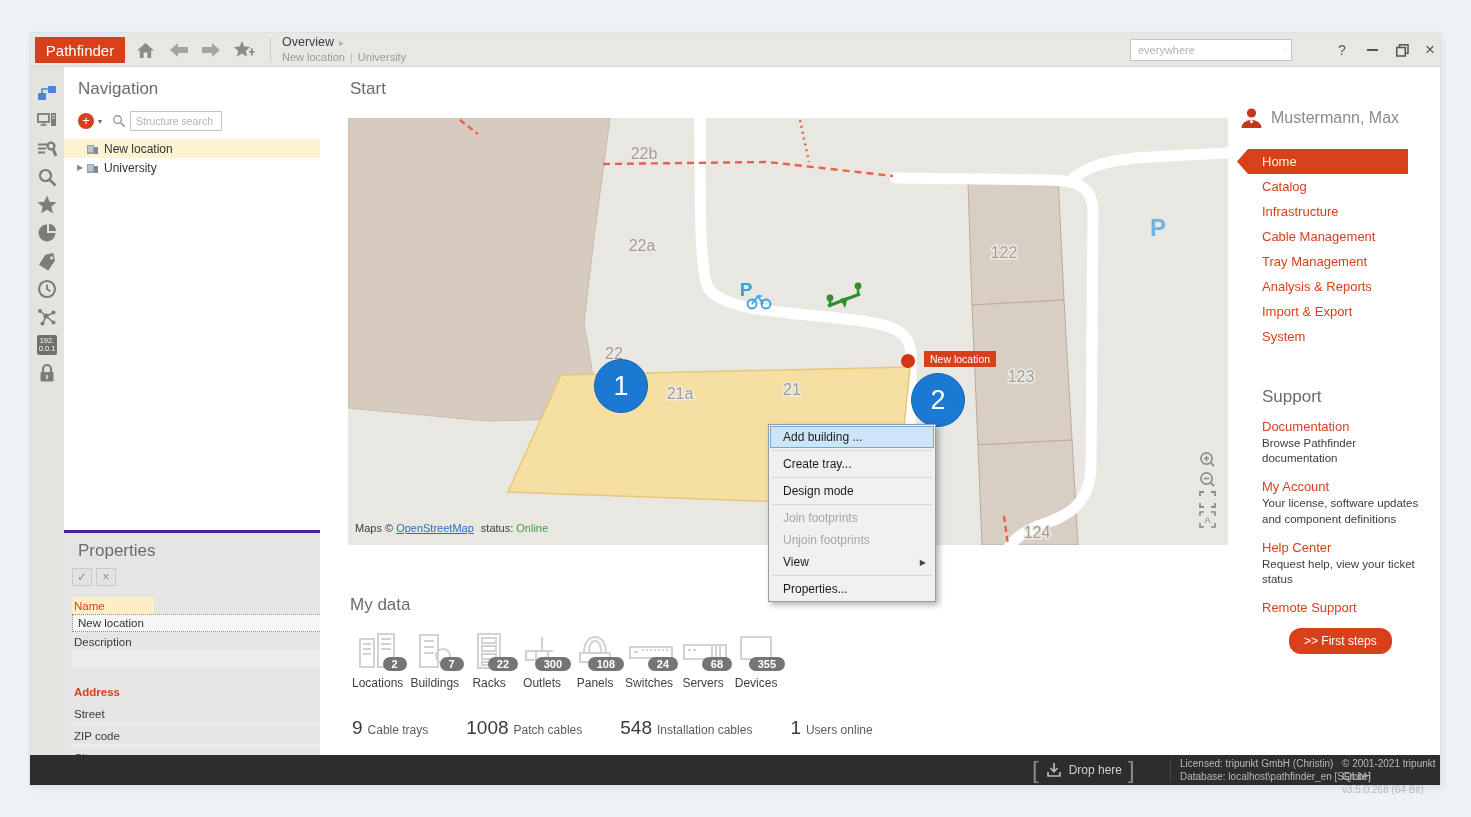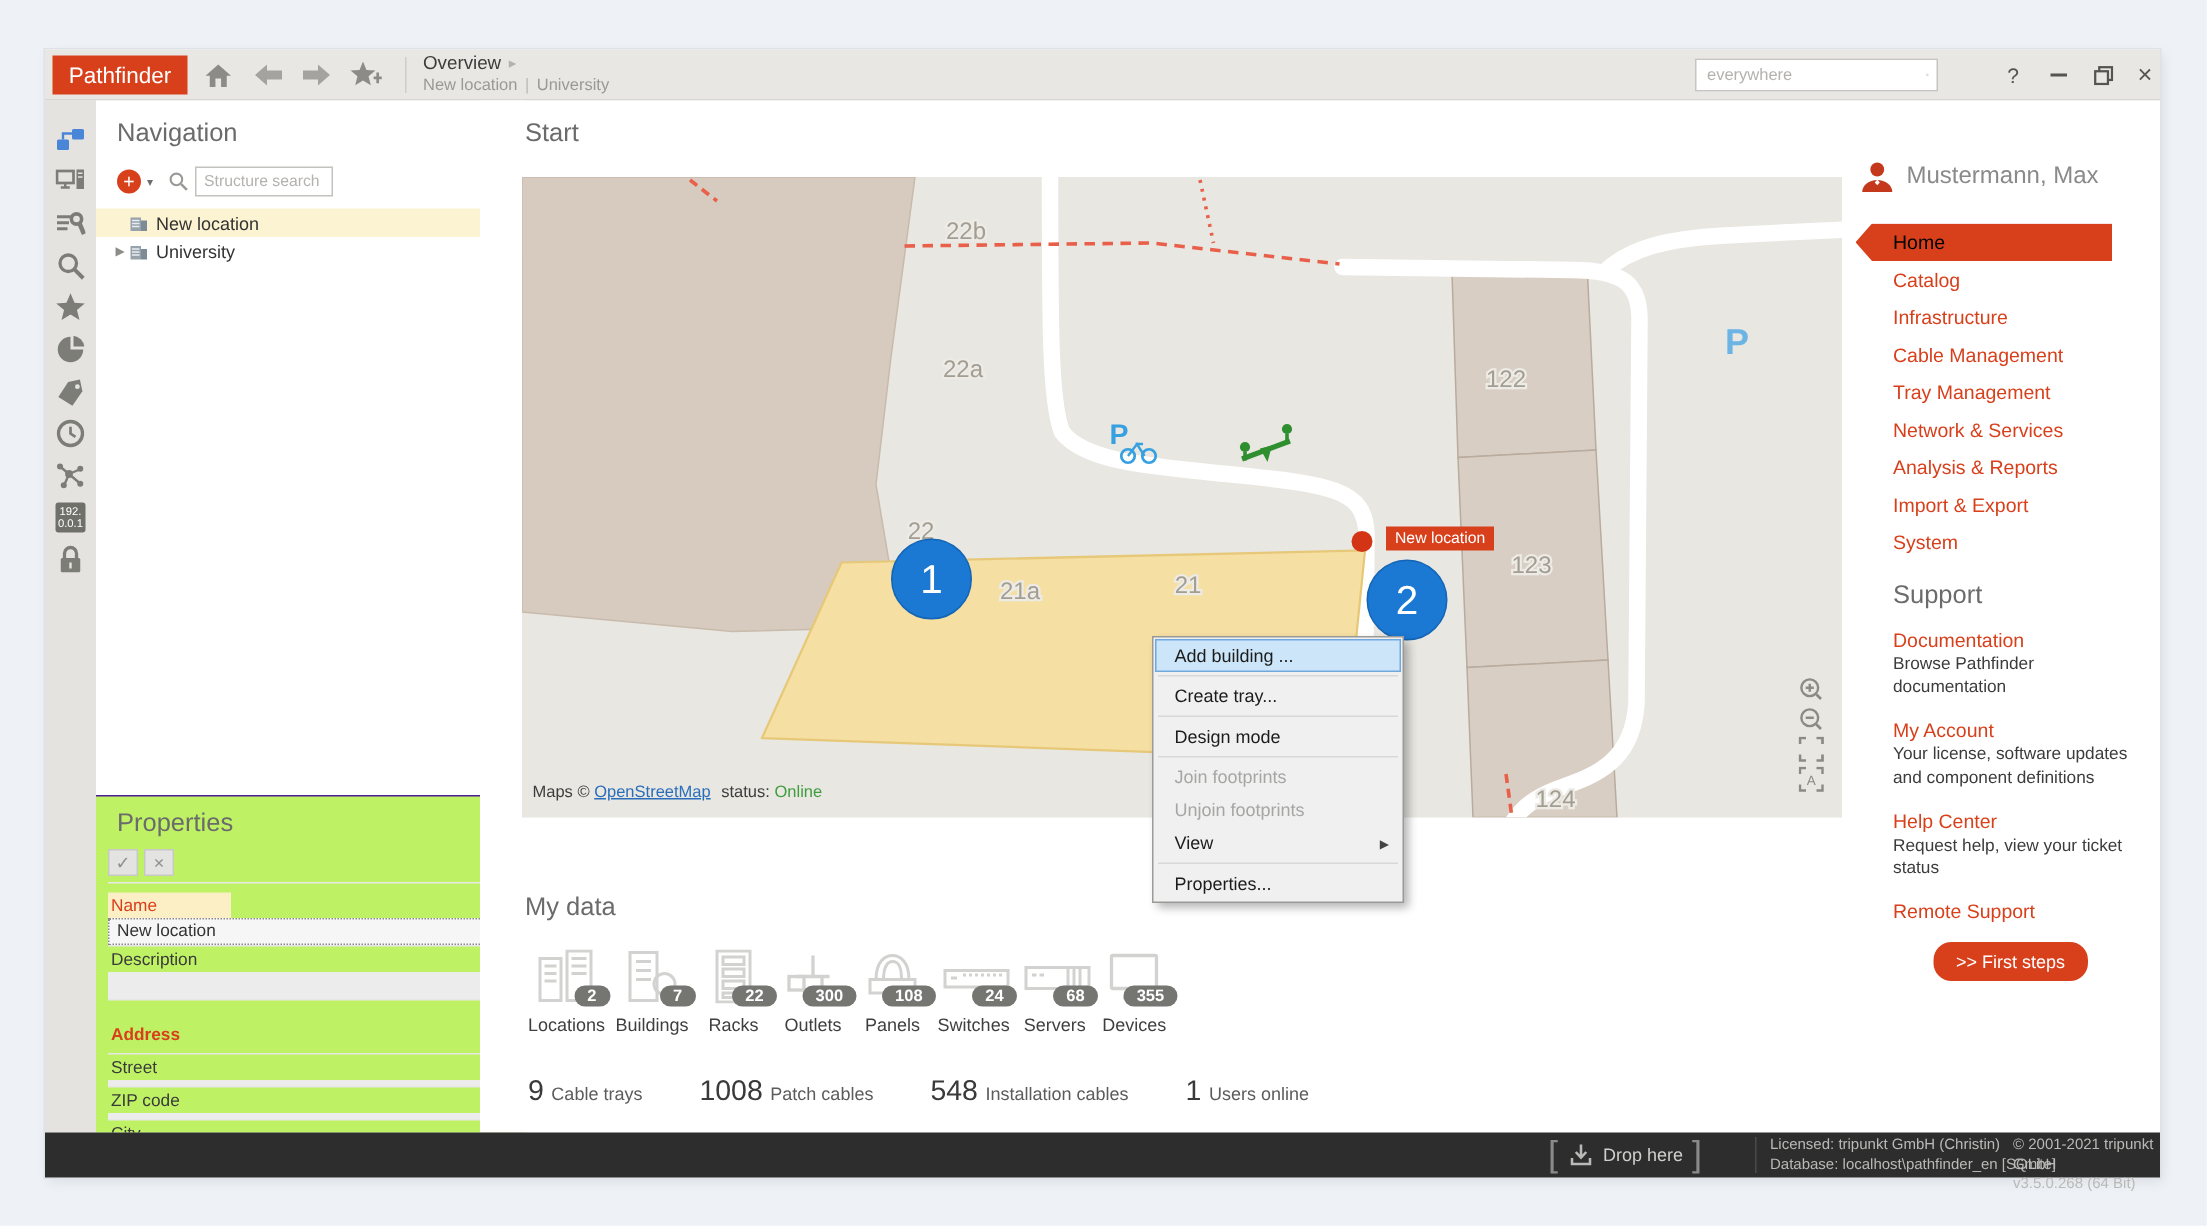--- a/index.html
+++ b/index.html
@@ -36,21 +36,21 @@
   .add-caret { color:#6f6e6a; font-size:8px; margin-right:6px; }
   .struct-input { width:92px; height:20px; border:1px solid #c3c2be; font-size:10.5px; color:#555; padding:0 5px; font-family:inherit; outline:none; }
   .struct-input::placeholder { color:#b3b2ae; }
   .tree { position:absolute; left:0; top:72px; width:100%; }
   .tree-row { height:19px; display:flex; align-items:center; font-size:12px; color:#333; position:relative; }
   .tree-row.sel { background:#fcf3d2; }
   .tree-expander { width:12px; margin-left:10px; color:#8c8c88; font-size:8px; text-align:center; }
   .tree-building { margin-right:5px; }
 
   
-  .proppanel { position:absolute; left:34px; top:497px; width:286px; height:225px; background:#bef264; border-right:1px solid #dddcd8; border-top:1px solid #4c1d95; overflow:hidden; }
+  .proppanel { position:absolute; left:34px; top:497px; width:286px; height:225px; background:#e5e5e5; border-right:1px solid #dddcd8; border-top:3px solid #4c1d95; overflow:hidden; }
   .prop-head { position:absolute; left:14px; top:8px; }
   .prop-toolbar { position:absolute; left:8px; top:35px; display:flex; gap:4px; border-bottom:1px solid #e8e8e8; padding-bottom:4px; width:265px; }
   .prop-btn { width:20px; height:18px; background:#e3e3e1; border:1px solid #c9c8c4; color:#8f8f8b; font-size:12px; line-height:16px; text-align:center; }
   .prop-table { position:absolute; left:8px; top:64px; width:262px; font-size:11.5px; }
   .prow { display:flex; border-bottom:1px solid #e7e7e7; min-height:19px; align-items:stretch;flex-direction:column; }
   .plabel { width:82px; padding:3px 4px 2px 2px; color:#3a3a3a; flex-shrink:0; }
   .pvalue { flex:1; padding:2px 5px; background:#ececec; color:#333; }
   .prow.name .plabel { background:#fceec5; color:#d8401c; }
   .prow.name .pvalue { background:#f6f6f6; border:1px dotted #8a8a8a; }
   .prow.desc { min-height:36px; }
@@ -94,21 +94,21 @@
   .stat { display:flex; align-items:baseline; gap:5px; }
   .stat-num { font-size:19px; color:#3a3a3a; }
   .stat-label { font-size:12px; color:#5c5c5c; }
 
   
   .sidebar { position:absolute; left:1207px; top:34px; width:203px; height:688px; background:#fff; }
   .user { position:absolute; left:3px; top:40px; display:flex; align-items:center; gap:8px; }
   .user-name { font-size:16px; color:#8a8a8a; }
   .menu { position:absolute; left:0; top:82px; width:100%; }
   .menu-item { font-size:13px; color:#d8401c; padding:5px 0 5px 25px; line-height:15px; }
-  .menu-item.active { background:#d8401c; color:#000000; width:171px; clip-path:polygon(11px 0, 100% 0, 100% 100%, 11px 100%, 0 50%); }
+  .menu-item.active { background:#d8401c; color:#fef9c3; width:171px; clip-path:polygon(11px 0, 100% 0, 100% 100%, 11px 100%, 0 50%); }
   .support-title { position:absolute; left:25px; top:320px; }
   .support { position:absolute; left:25px; top:352px; width:172px; }
   .sup-link { margin-bottom:13px; }
   .sup-label { font-size:13px; color:#d8401c; margin-bottom:2px; }
   .sup-desc { font-size:11.5px; color:#3c3c3c; line-height:1.32; }
   .cta { display:inline-block; margin-left:27px; background:#d8401c; color:#fff; font-size:12px; padding:6px 15px;border-radius:12px; }
 
   
   .statusbar { position:absolute; left:0; top:722px; width:1410px; height:30px; background:#2d2d2d; color:#b9b9b9; }
   .dropzone { position:absolute; left:1002px; top:1px; display:flex; align-items:center; gap:6px; height:28px; }
@@ -580,21 +580,20 @@
           <path d="M11.5 12 l2.8 3.4 -2.8 3 -2.8 -3 Z" fill="#ffffff" transform="scale(0.6) translate(7.7,9)"></path>
         </svg>
       <span class="user-name">Mustermann, Max</span>
     </div>
     <div class="menu">
       <div class="menu-item active">Home</div>
       <div class="menu-item">Catalog</div>
       <div class="menu-item">Infrastructure</div>
       <div class="menu-item">Cable Management</div>
       <div class="menu-item">Tray Management</div>
-      <div class="menu-item">Network &amp; Services</div>
       <div class="menu-item">Analysis &amp; Reports</div>
       <div class="menu-item">Import &amp; Export</div>
       <div class="menu-item">System</div>
     </div>
     <div class="support-title panel-title">Support</div>
     <div class="support">
       <div class="sup-link">
         <div class="sup-label">Documentation</div>
         <div class="sup-desc">Browse Pathfinder documentation</div>
       </div>

